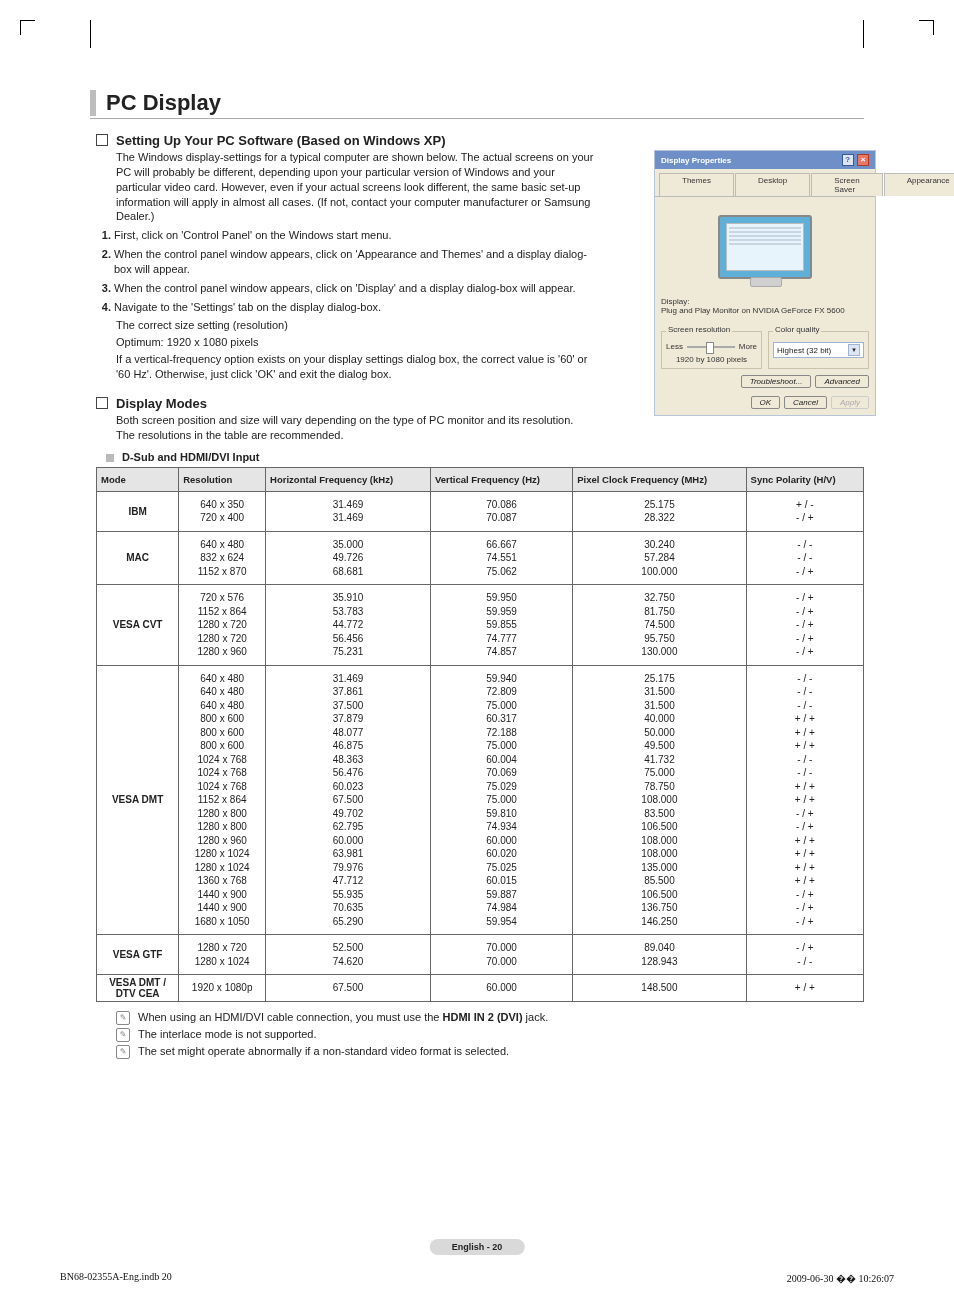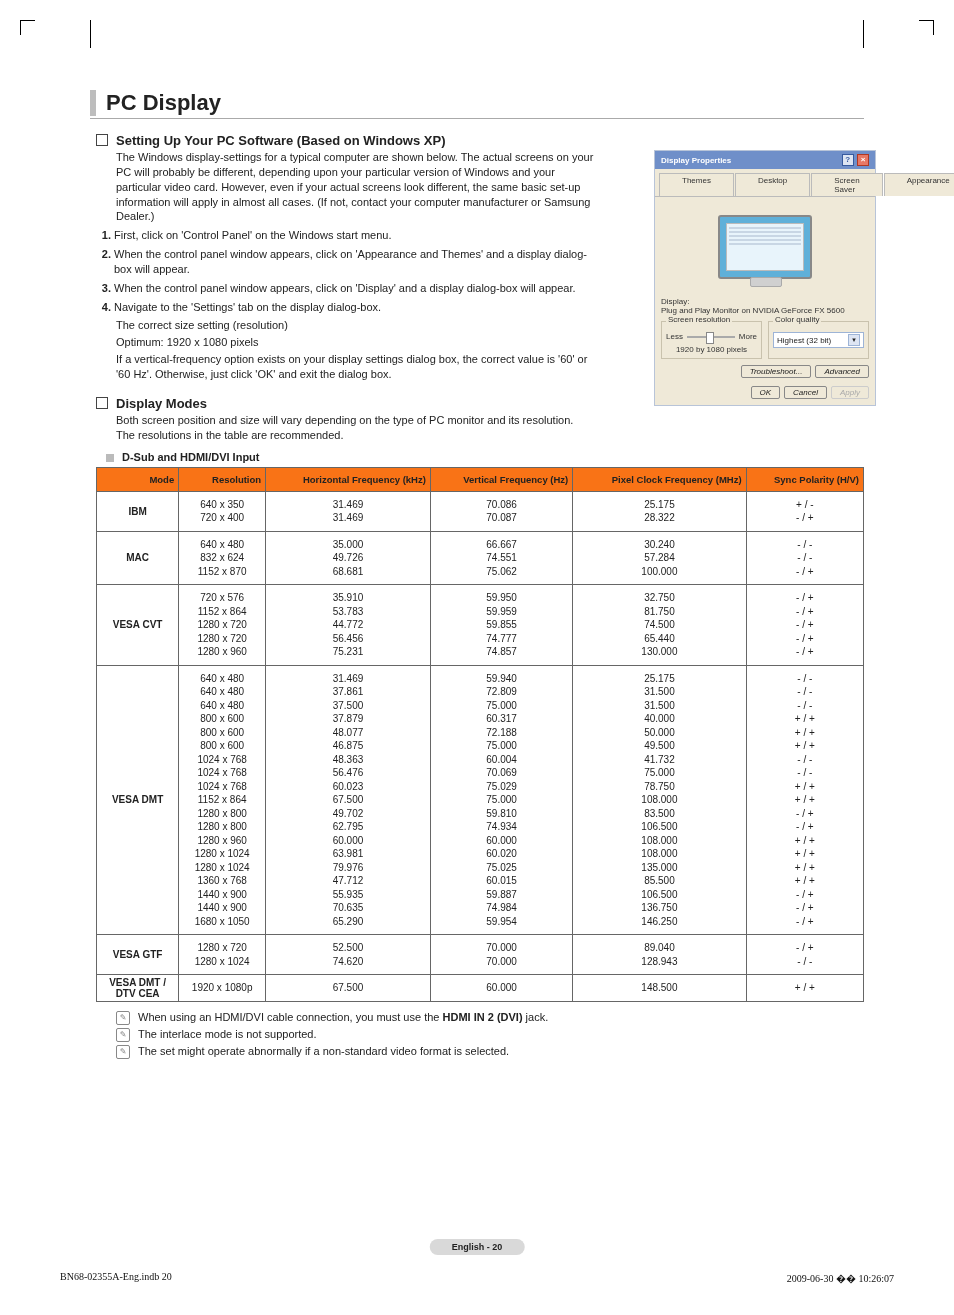--- a/index.html
+++ b/index.html
@@ -18,21 +18,21 @@
   .sq { display:inline-block; width:10px; height:10px; border:1px solid #444; margin-right:8px; position:relative; top:1px; }
   .sq-sm { display:inline-block; width:8px; height:8px; background:#bbb; margin-right:8px; position:relative; top:1px; }
   .body-text { font-size:11px; line-height:1.35; margin-left:20px; max-width:480px; }
   .body-text-wide { font-size:11px; line-height:1.35; margin-left:20px; max-width:700px; }
   ol.steps { font-size:11px; line-height:1.35; margin:4px 0 0 0; padding-left:18px; max-width:480px; }
   ol.steps li { margin-bottom:4px; font-weight:bold; }
   ol.steps li span { font-weight:normal; }
   .indented { font-size:11px; line-height:1.35; margin-left:20px; max-width:480px; margin-bottom:2px; }
   .sub-h { font-size:11px; font-weight:bold; margin:8px 0 4px 10px; display:flex; align-items:center; }
   table.modes { border-collapse:collapse; width:100%; font-size:10px; margin-top:4px; }
-  table.modes th { border:1px solid #666; background:#f97316; font-weight:bold; padding:6px 4px; text-align:right; font-size:9.5px; }
+  table.modes th { border:1px solid #666; background:#e5e5e5; font-weight:bold; padding:6px 4px; text-align:left; font-size:9.5px; }
   table.modes td { border:1px solid #666; padding:2px 4px; text-align:center; vertical-align:middle; }
   table.modes td.mode { font-weight:bold; }
   .cell-stack { display:block; line-height:1.35; padding:4px 0; }
   .notes { font-size:11px; line-height:1.45; margin-top:8px; margin-left:20px; }
   .note-row { display:flex; align-items:flex-start; margin-bottom:1px; }
   .note-icon { display:inline-block; width:12px; height:12px; border:1px solid #888; border-radius:2px; margin-right:8px; flex-shrink:0; position:relative; top:1px; font-size:8px; line-height:12px; text-align:center; color:#888; }
   .pill { position:absolute; left:50%; transform:translateX(-50%); bottom:60px; background:#d9d9d9; color:#222; font-size:9px; font-weight:bold; padding:3px 22px; border-radius:10px; }
   .footer { position:absolute; bottom:30px; left:60px; right:60px; display:flex; justify-content:space-between; font-family:"Times New Roman",serif; font-size:10px; color:#111; }
   
   .figure { position:absolute; top:150px; right:78px; width:220px; border:1px solid #b8c4d8; background:#efe9d8; font-size:8px; }
@@ -216,21 +216,21 @@
                   <div>59.855</div>
                   <div>74.777</div>
                   <div>74.857</div>
                 </div>
               </td>
               <td>
                 <div class="cell-stack">
                   <div>32.750</div>
                   <div>81.750</div>
                   <div>74.500</div>
-                  <div>65.440</div>
+                  <div>95.750</div>
                   <div>130.000</div>
                 </div>
               </td>
               <td>
                 <div class="cell-stack">
                   <div>- / +</div>
                   <div>- / +</div>
                   <div>- / +</div>
                   <div>- / +</div>
                   <div>- / +</div>
@@ -457,21 +457,21 @@
             <div class="fig-screen">
           <div class="fig-line"></div>
               <div class="fig-line"></div>
               <div class="fig-line"></div>
               <div class="fig-line"></div>
               <div class="fig-line"></div>
         </div>
           </div>
       </div>
       <div style="color:#333">Display:</div>
-      <div style="color:#333;margin-bottom:6px;">Plug and Play Monitor on NVIDIA GeForce FX 5600</div>
+      <div style="color:#333;margin-bottom:16px;">Plug and Play Monitor on NVIDIA GeForce FX 5600</div>
       <div class="fig-row">
         <div class="fig-col">
           <span class="lbl">Screen resolution</span>
           <div class="slider">
             <span>Less</span>
             <div class="slider-track">
                 <div class="slider-thumb"></div>
               </div>
             <span>More</span>
           </div>

